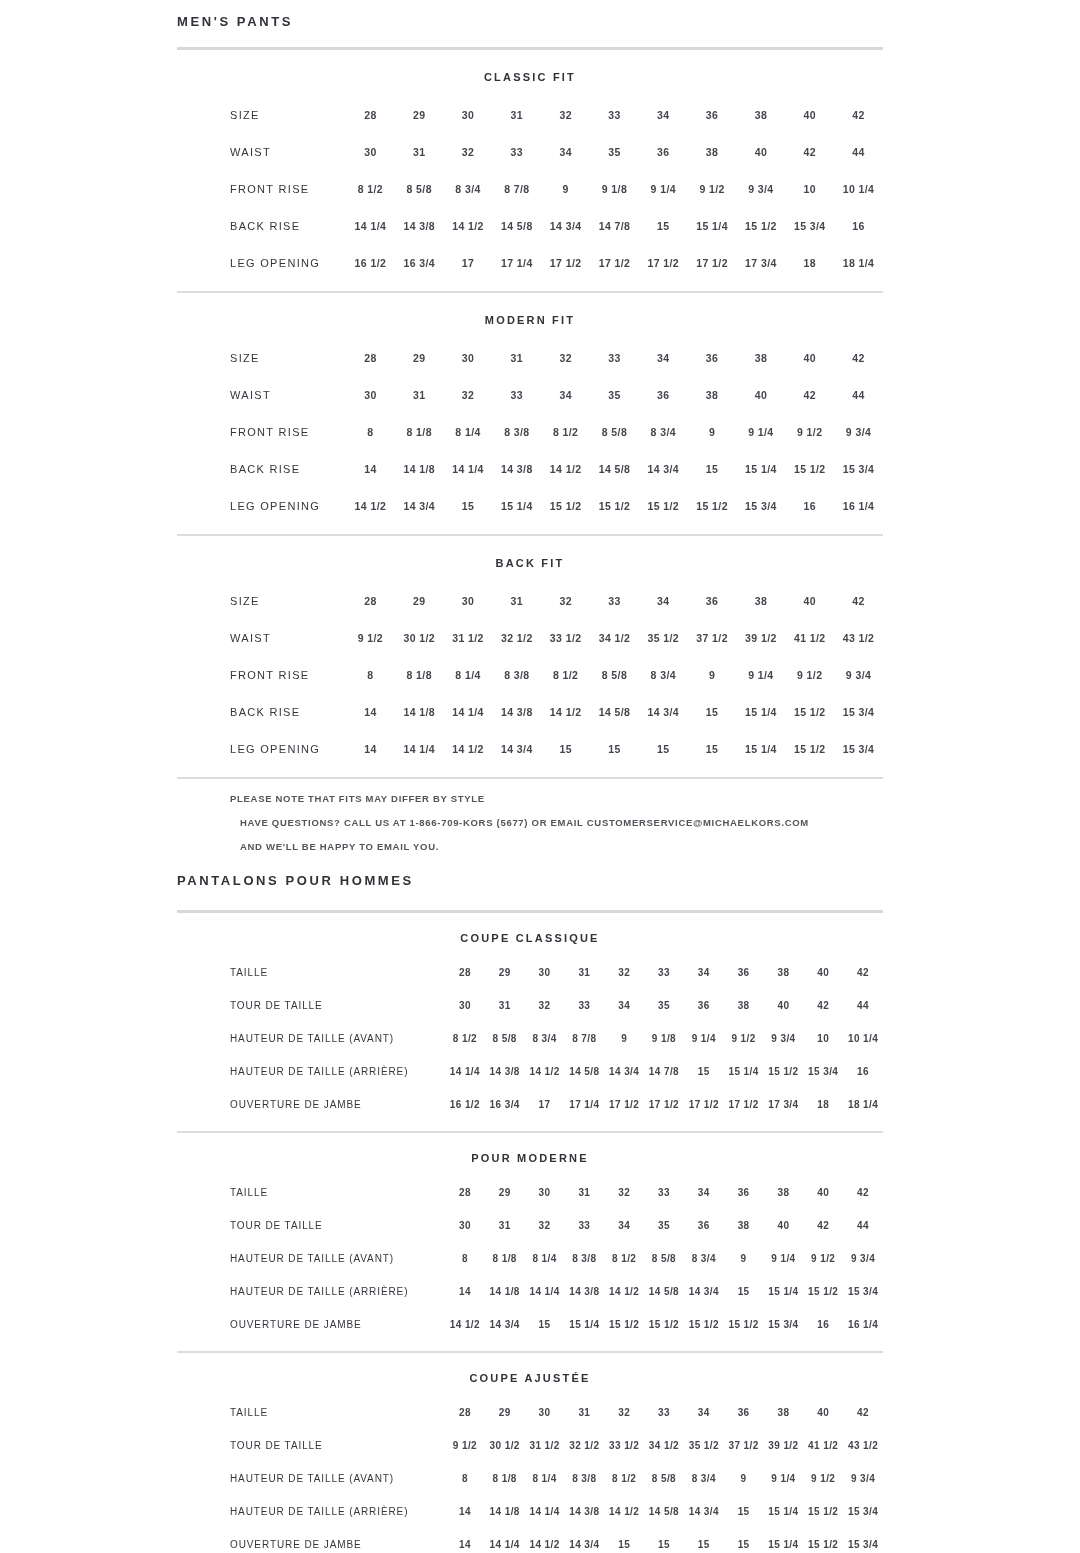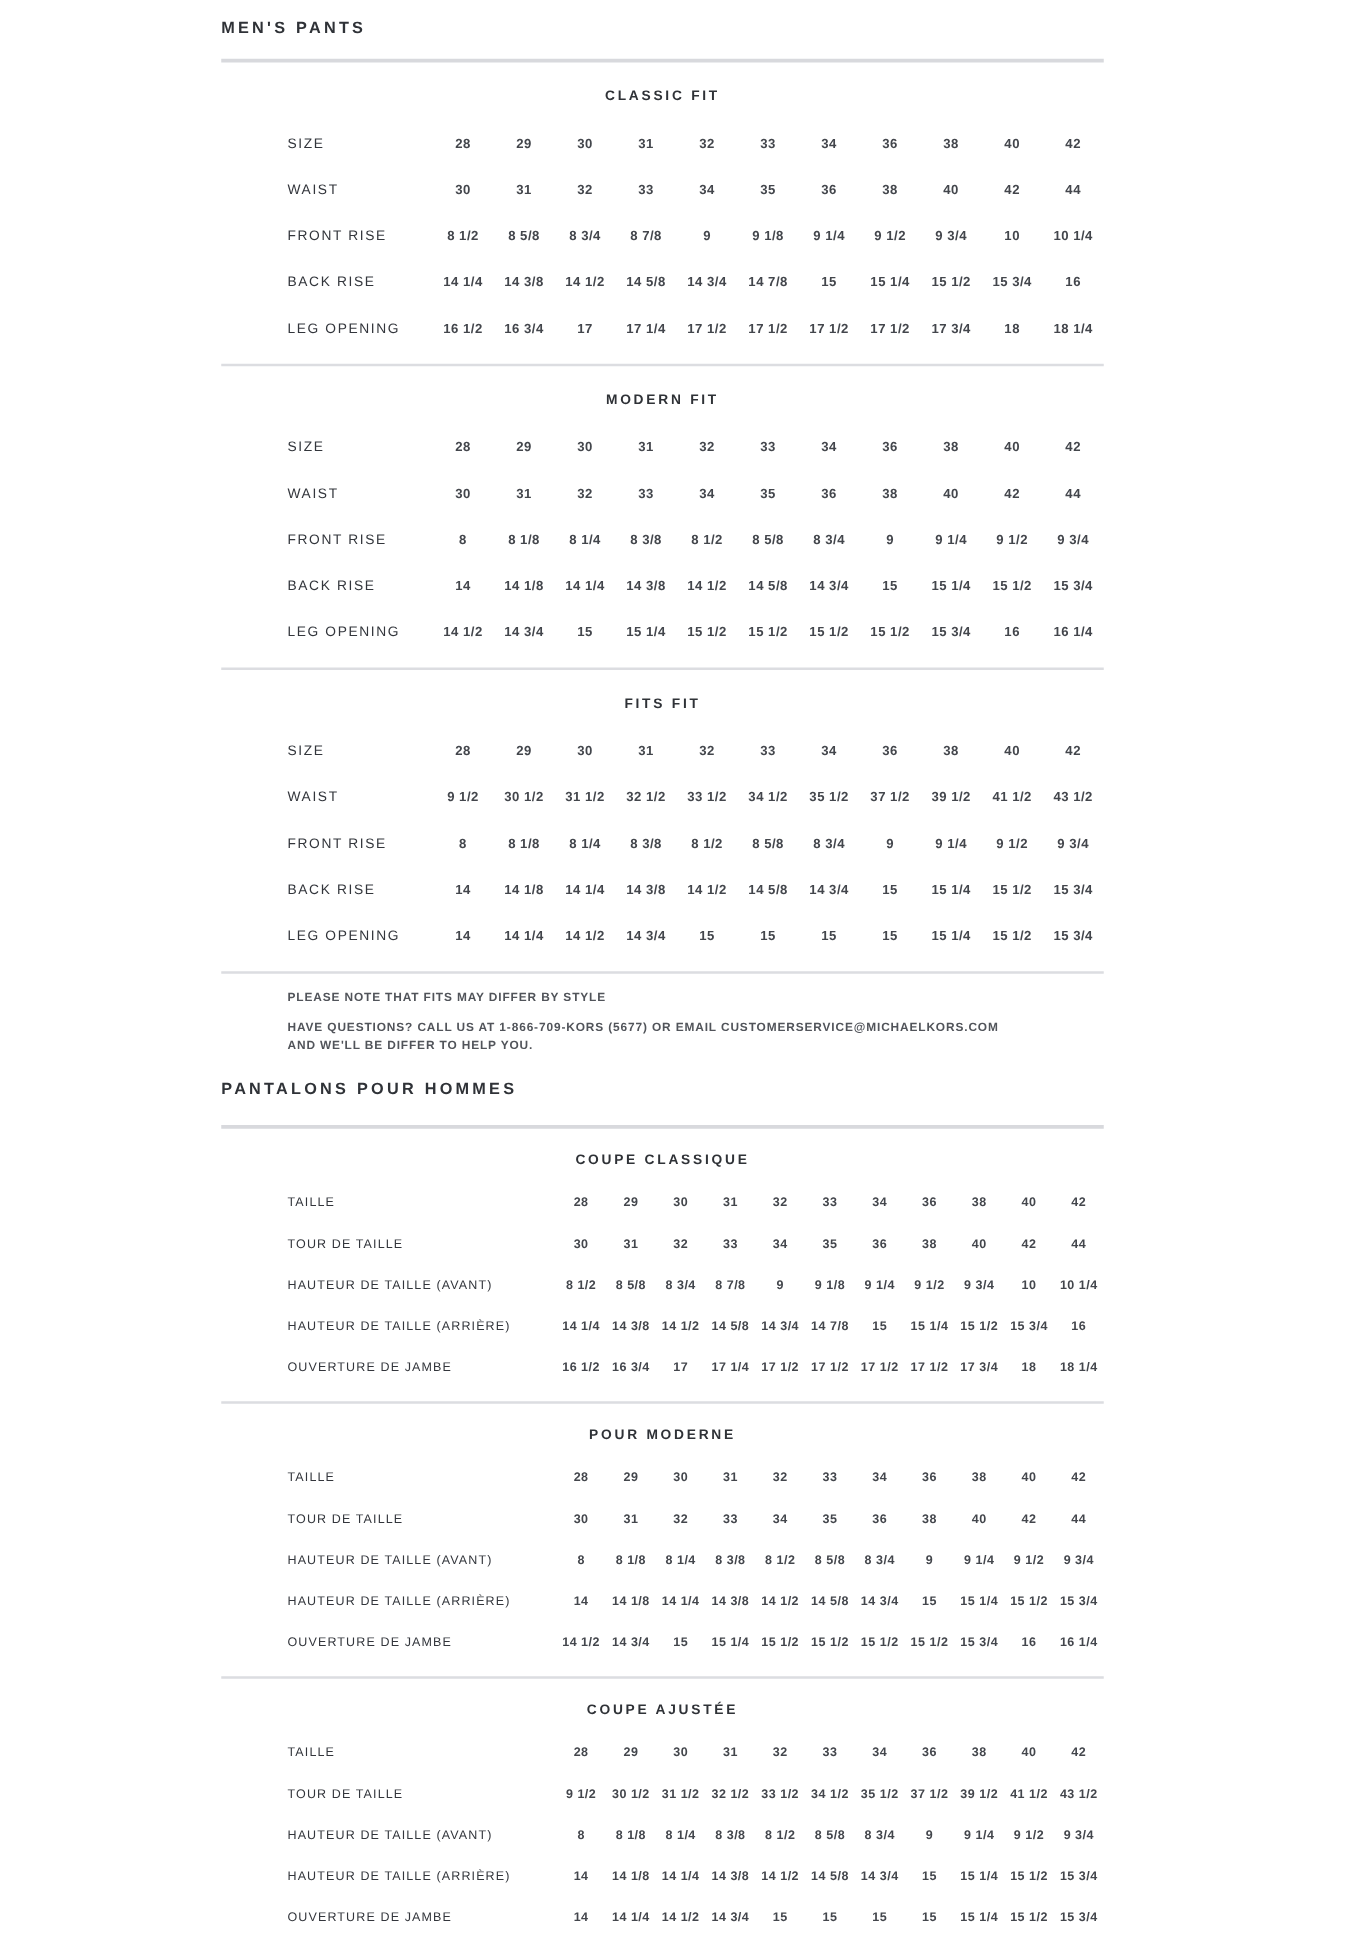--- a/index.html
+++ b/index.html
@@ -90,21 +90,21 @@
     padding: 13px 0 2px 53px;
   }
   .note {
     font-size: 9.5px;
     font-weight: bold;
     letter-spacing: 0.7px;
     color: #51545a;
     line-height: 1.45;
     margin-bottom: 10px;
   }
-  .note div { margin: 0; }
+  .note div { margin: 10px; }
 </style>
 </head>
 <body>
 
 <div class="page">
 
   <div class="page-title">MEN'S PANTS</div>
 
   <div class="rule thick"></div>
 
@@ -271,21 +271,21 @@
             <div class="t-cell">15 1/2</div>
             <div class="t-cell">15 1/2</div>
             <div class="t-cell">15 3/4</div>
             <div class="t-cell">16</div>
             <div class="t-cell">16 1/4</div>
           </div>
         </div>
       </div>
       <div class="rule"></div>
       <div class="fit-section">
-        <div class="section-title">FITS FIT</div>
+        <div class="section-title">BACK FIT</div>
         <div class="t-row">
           <div class="t-label">SIZE</div>
           <div class="t-cells">
             <div class="t-cell">28</div>
             <div class="t-cell">29</div>
             <div class="t-cell">30</div>
             <div class="t-cell">31</div>
             <div class="t-cell">32</div>
             <div class="t-cell">33</div>
             <div class="t-cell">34</div>
@@ -360,21 +360,21 @@
           </div>
         </div>
       </div>
       <div class="rule"></div>
     </div>
 
   <div class="notes">
     <div class="note">PLEASE NOTE THAT FITS MAY DIFFER BY STYLE</div>
     <div class="note">
       <div>HAVE QUESTIONS? CALL US AT 1-866-709-KORS (5677) OR EMAIL CUSTOMERSERVICE@MICHAELKORS.COM</div>
-      <div>AND WE'LL BE DIFFER TO HELP YOU.</div>
+      <div>AND WE'LL BE HAPPY TO EMAIL YOU.</div>
     </div>
   </div>
 
   <div class="page-title fr-title">PANTALONS POUR HOMMES</div>
 
   <div class="rule thick"></div>
 
   <div id="sections-fr" class="fr">
       <div class="fit-section">
         <div class="section-title">COUPE CLASSIQUE</div>

